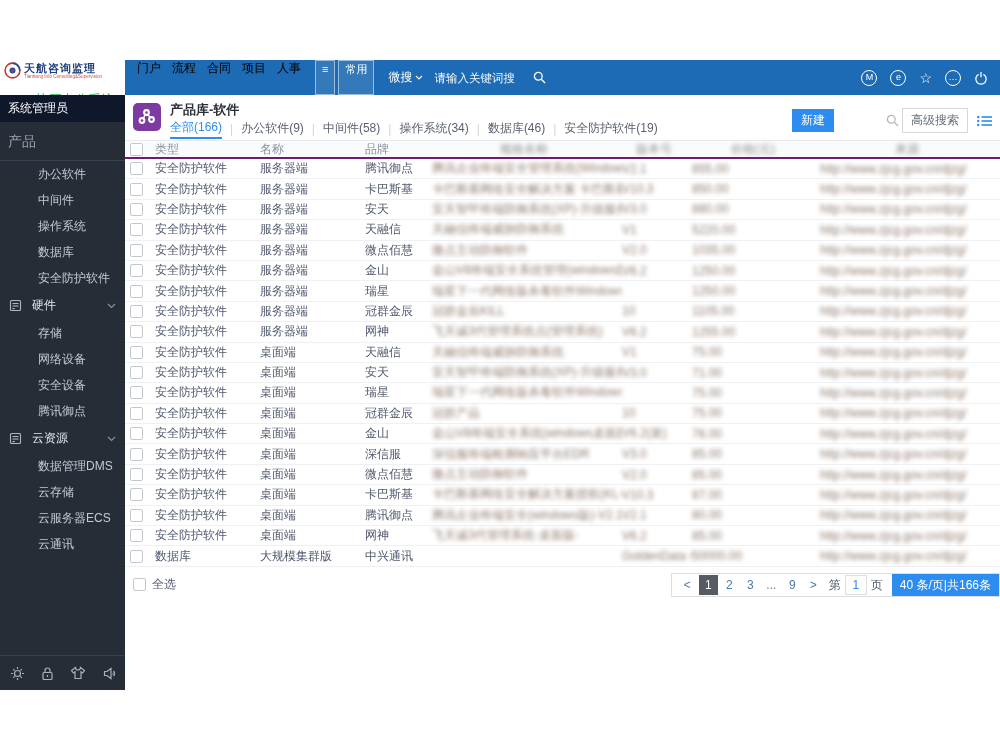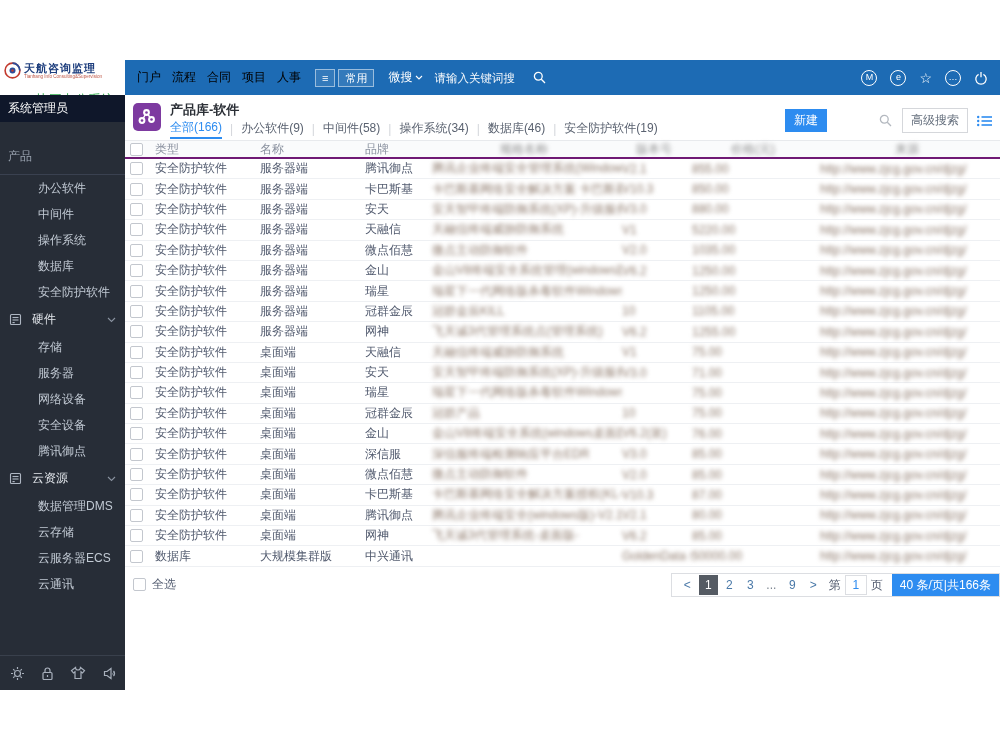--- a/index.html
+++ b/index.html
@@ -1,21 +1,21 @@
 <!DOCTYPE html>
 <html><head>
 <meta charset="utf-8">
 <style>
   html,body{margin:0;padding:0;background:#fff;}
   .canvas{position:relative;width:1000px;height:750px;background:#fff;overflow:hidden;
           font-family:"Liberation Sans",sans-serif;-webkit-font-smoothing:antialiased;}
 
   
   .topbar{position:absolute;left:0;top:60px;width:1000px;height:35px;background:#1d6bb4;
-          display:flex;align-items:center;}
+          display:flex;}
   .logo-area{position:absolute;left:0;top:0;width:125px;height:35px;background:#fff;
              box-sizing:border-box;padding:2px 0 0 4px;}
   .logo-row{display:flex;align-items:flex-start;gap:3px;}
   .brand-name{font-size:11px;font-weight:bold;color:#1f3f7e;letter-spacing:1px;line-height:12px;}
   .brand-sub{font-size:5px;color:#c05a4a;line-height:5px;transform:scale(.92);transform-origin:left top;white-space:nowrap;}
   .brand-login{font-size:13px;color:#2faa4a;margin:16px 0 0 24px;line-height:10px;}
   .topnav{display:flex;gap:11px;margin-left:137px;color:#000000;font-size:12px;white-space:nowrap;}
   .nav-item{cursor:pointer;}
   .nav-boxes{display:flex;gap:3px;margin-left:14px;}
   .nav-box{border:1px solid rgba(255,255,255,.5);background:rgba(255,255,255,.1);color:#fff;
@@ -26,21 +26,21 @@
                    width:88px;font-family:inherit;}
   .topsearch input::placeholder{color:rgba(255,255,255,.95);}
   .top-icons{margin-left:auto;margin-right:12px;display:flex;gap:13px;align-items:center;}
   .badge{width:14px;height:14px;border:1px solid #fff;border-radius:50%;color:#fff;font-size:9px;
          display:flex;align-items:center;justify-content:center;cursor:pointer;line-height:9px;}
   .star{color:#fff;font-size:14px;line-height:14px;cursor:pointer;}
 
   
   .sidebar{position:absolute;left:0;top:95px;width:125px;height:595px;background:#272d37;color:#c9d0d9;}
   .role{height:27px;background:#0f172a;color:#fff;font-size:12px;display:flex;align-items:center;padding-left:8px;}
-  .side-section{font-size:12px;color:#9aa3b0;padding:26px 8px 9px;}
+  .side-section{font-size:14px;color:#9aa3b0;padding:11px 8px 9px;}
   .side-divider{border-top:1px solid #3a4150;}
   .menu-group{height:29px;display:flex;align-items:center;padding:0 9px;font-size:12px;color:#e3e7ec;cursor:pointer;}
   .menu-group .gicon{margin-right:10px;display:flex;}
   .menu-group .chev{margin-left:auto;display:flex;}
   .menu-item{height:26px;display:flex;align-items:center;padding-left:38px;font-size:12px;color:#c2cad4;cursor:pointer;}
   .side-footer{position:absolute;bottom:0;left:0;width:125px;height:35px;border-top:1px solid #39404c;
                display:flex;align-items:center;justify-content:space-between;padding:0 10px;box-sizing:border-box;}
   .side-footer .fic{display:flex;align-items:center;cursor:pointer;}
   .collapse-arrow{color:#8a93a0;font-size:10px;margin-left:-6px;}
 
@@ -51,21 +51,21 @@
   .page-title{position:absolute;left:45px;top:6px;font-size:13px;font-weight:bold;color:#2b2f36;}
   .tabs{position:absolute;left:45px;top:24px;display:flex;align-items:center;font-size:12px;color:#5a6270;white-space:nowrap;}
   .tab{cursor:pointer;padding-bottom:1px;}
   .tab.active{color:#2d8cf0;border-bottom:2px solid #2d8cf0;}
   .tab-sep{color:#d3d6db;margin:0 8px;}
   .toolbar{position:absolute;right:8px;top:13px;display:flex;align-items:center;}
   .btn-new{background:#2d8cf0;color:#fff;border:none;font-size:12px;padding:3px 9px;cursor:pointer;font-family:inherit;}
   .mini-search{display:flex;align-items:center;margin-left:2px;}
   .mini-search input{width:46px;border:none;outline:none;font-size:12px;font-family:inherit;}
   .btn-adv{background:#fff;border:1px solid #d5d7db;color:#66707e;font-size:12px;padding:3px 8px;
-           margin-left:10px;cursor:pointer;font-family:inherit;}
+           margin-left:3px;cursor:pointer;font-family:inherit;}
   .list-icon{margin-left:9px;display:flex;cursor:pointer;}
 
   
   .thead{position:absolute;left:0;top:45px;width:875px;height:19px;display:flex;align-items:center;
          background:#fafbfc;border-top:1px solid #e8eaed;border-bottom:2px solid #701a75;
          font-size:12px;color:#8a919f;box-sizing:border-box;padding-left:5px;}
   .tbody{position:absolute;left:0;top:64px;width:875px;}
   .trow{display:flex;align-items:center;height:20.4px;border-bottom:1px solid #eef0f3;font-size:12px;
         color:#515a6e;box-sizing:border-box;padding-left:5px;cursor:pointer;background:#fff;}
   .c{white-space:nowrap;overflow:hidden;padding-right:6px;box-sizing:border-box;}
@@ -176,21 +176,20 @@
             </svg>
           </span>
           <span>硬件</span>
           <span class="chev">
             <svg width="9" height="6" viewBox="0 0 9 6">
               <polyline points="1,1 4.5,4.5 8,1" fill="none" stroke="#8a93a0" stroke-width="1.1"></polyline>
             </svg>
           </span>
         </div>
         <div class="menu-item">存储</div>
-        <div class="menu-item">服务器</div>
         <div class="menu-item">网络设备</div>
         <div class="menu-item">安全设备</div>
         <div class="menu-item">腾讯御点</div>
         <div class="menu-group">
           <span class="gicon">
             <svg width="13" height="13" viewBox="0 0 13 13" fill="none" stroke="#aeb6c2" stroke-width="1.1">
               <rect x="1.5" y="1.5" width="10" height="10" rx="1"></rect>
               <line x1="3.5" y1="4.5" x2="9.5" y2="4.5"></line>
               <line x1="3.5" y1="7" x2="9.5" y2="7"></line>
               <rect x="3.5" y="9" width="2.2" height="1.2" fill="#aeb6c2" stroke="none"></rect>

